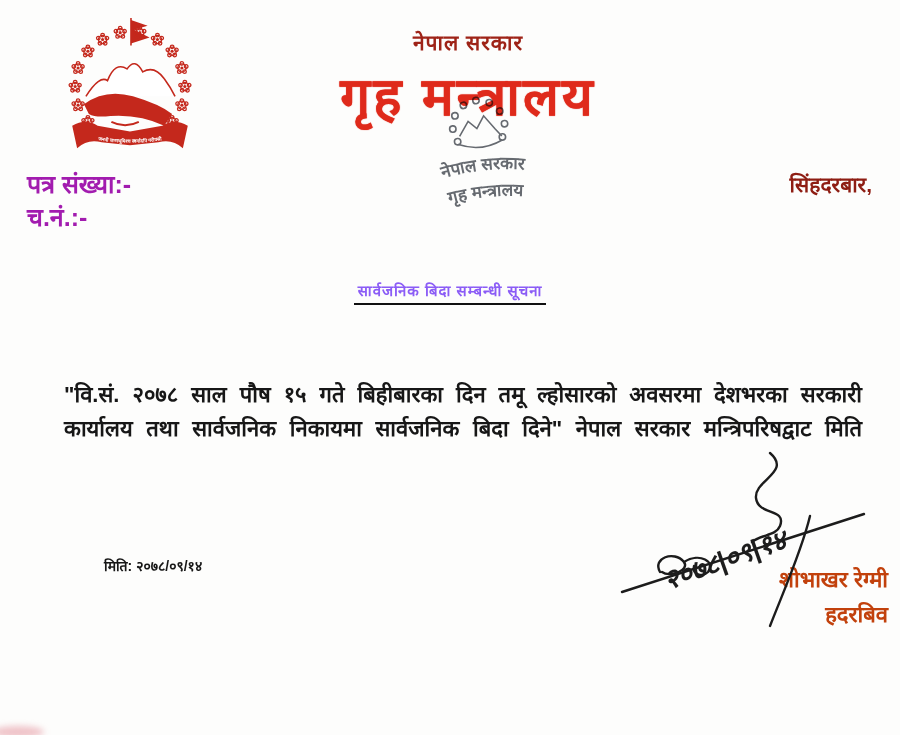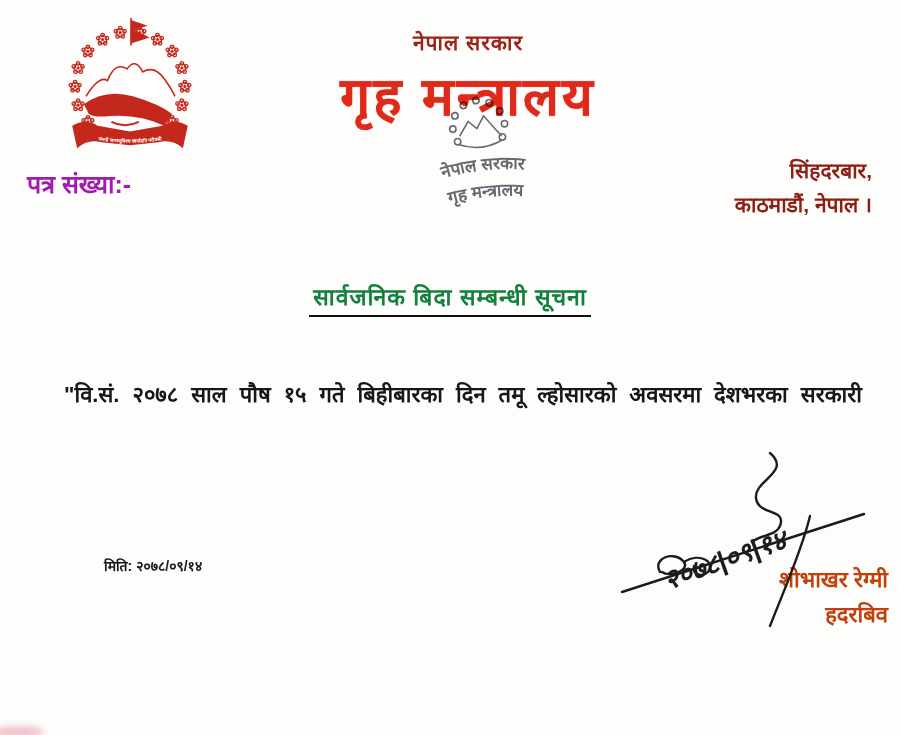--- a/index.html
+++ b/index.html
@@ -25,30 +25,30 @@
   .stamp{
     position:absolute; left:390px; top:94px; width:188px; height:128px;
     transform:rotate(-6deg); opacity:.82; mix-blend-mode:multiply; z-index:3;
   }
   .ref-block{
     position:absolute; left:27px; top:168px;
     font-size:25px; font-weight:bold; color:#a21caf; line-height:33px;
     white-space:nowrap;
   }
   .addr-block{
-    position:absolute; right:28px; top:154px; text-align:right;
+    position:absolute; right:28px; top:168px; text-align:left;
     font-size:21px; font-weight:bold; color:#8e1d13; line-height:34px;
     white-space:nowrap;
   }
   
   .notice-title{
     position:absolute; left:0; right:0; top:280px; text-align:center;
   }
   .notice-title span{
-    display:inline-block; font-size:23px; font-weight:bold; color:#15803d;
+    display:inline-block; font-size:15px; font-weight:bold; color:#8b5cf6;
     border-bottom:2.5px solid #111; padding:0 4px 3px 4px; letter-spacing:1px;
   }
   .body-text{
     position:absolute; left:64px; top:378px; width:798px;
     font-size:22px; font-weight:bold; color:#171717; line-height:34px;
   }
   .body-line{text-align:justify; text-align-last:justify;}
   .body-line.last{text-align:justify; text-align-last:left;}
   .date-line{
     position:absolute; left:104px; top:556px;
@@ -143,33 +143,34 @@
     <text font-size="17" fill="#454a52" font-weight="bold">
       <textPath href="#stampArc1" startOffset="50%" text-anchor="middle">नेपाल सरकार</textPath>
     </text>
     <text font-size="17" fill="#454a52" font-weight="bold">
       <textPath href="#stampArc2" startOffset="50%" text-anchor="middle">गृह मन्त्रालय</textPath>
     </text>
   </svg>
 
   <div class="ref-block">
     <div>पत्र संख्या:-</div>
+    <div>च.नं.:-</div>
   </div>
 
   <div class="addr-block">
     <div>सिंहदरबार,</div>
-    <div>काठमाडौं, नेपाल ।</div>
   </div>
 
   <div class="notice-title">
     <span>सार्वजनिक बिदा सम्बन्धी सूचना</span>
   </div>
 
   <div class="body-text">
     <div class="body-line">"वि.सं. २०७८ साल पौष १५ गते बिहीबारका दिन तमू ल्होसारको अवसरमा देशभरका सरकारी</div>
+    <div class="body-line">कार्यालय तथा सार्वजनिक निकायमा सार्वजनिक बिदा दिने" नेपाल सरकार मन्त्रिपरिषद्वाट मिति</div>
   </div>
 
   <div class="date-line">मिति: २०७८/०९/१४</div>
 
   <svg class="sig-art" viewBox="0 0 278 182">
     <g stroke="#1c1c1c" fill="none" stroke-width="2.4" stroke-linecap="round">
       <path d="M158,3 C180,22 142,30 144,48 C146,66 175,58 168,76 C164,86 150,84 140,92"></path>
       <path d="M48,122 C40,108 62,100 72,112 C78,120 58,128 50,122"></path>
       <path d="M72,112 C88,102 104,112 96,122 C90,128 80,124 82,116"></path>
       <path d="M10,142 L252,64"></path>

